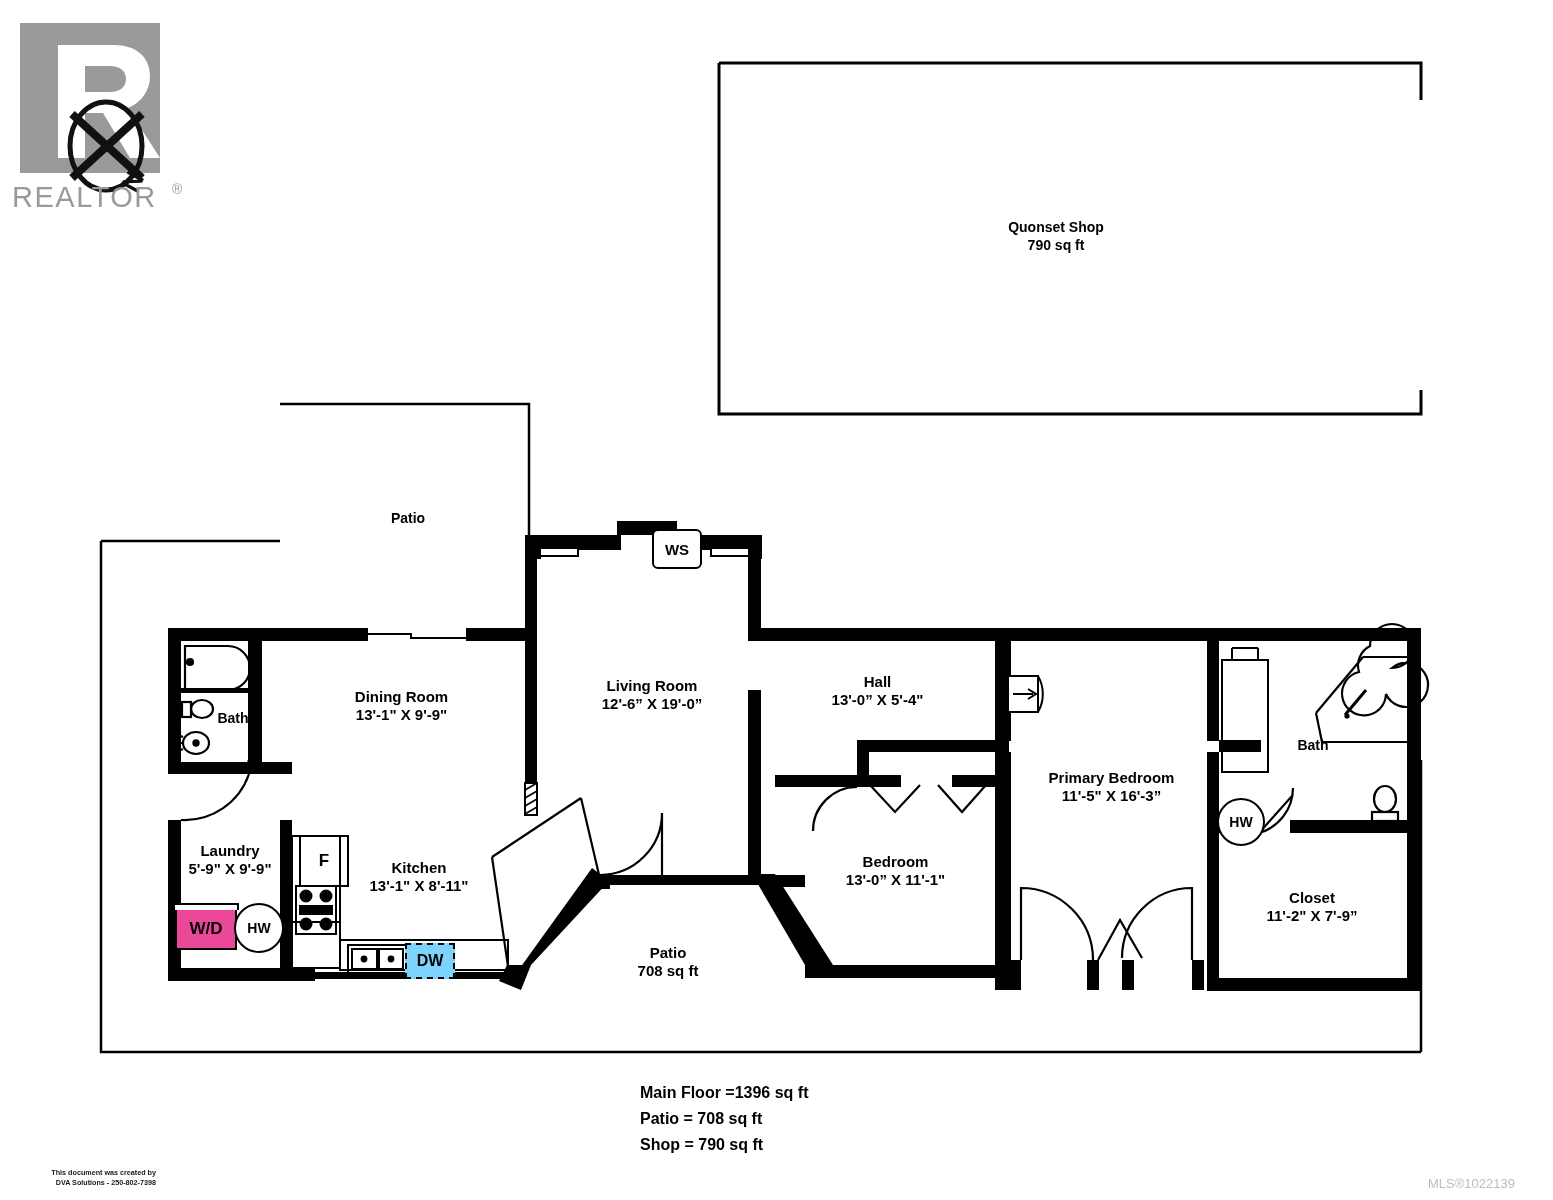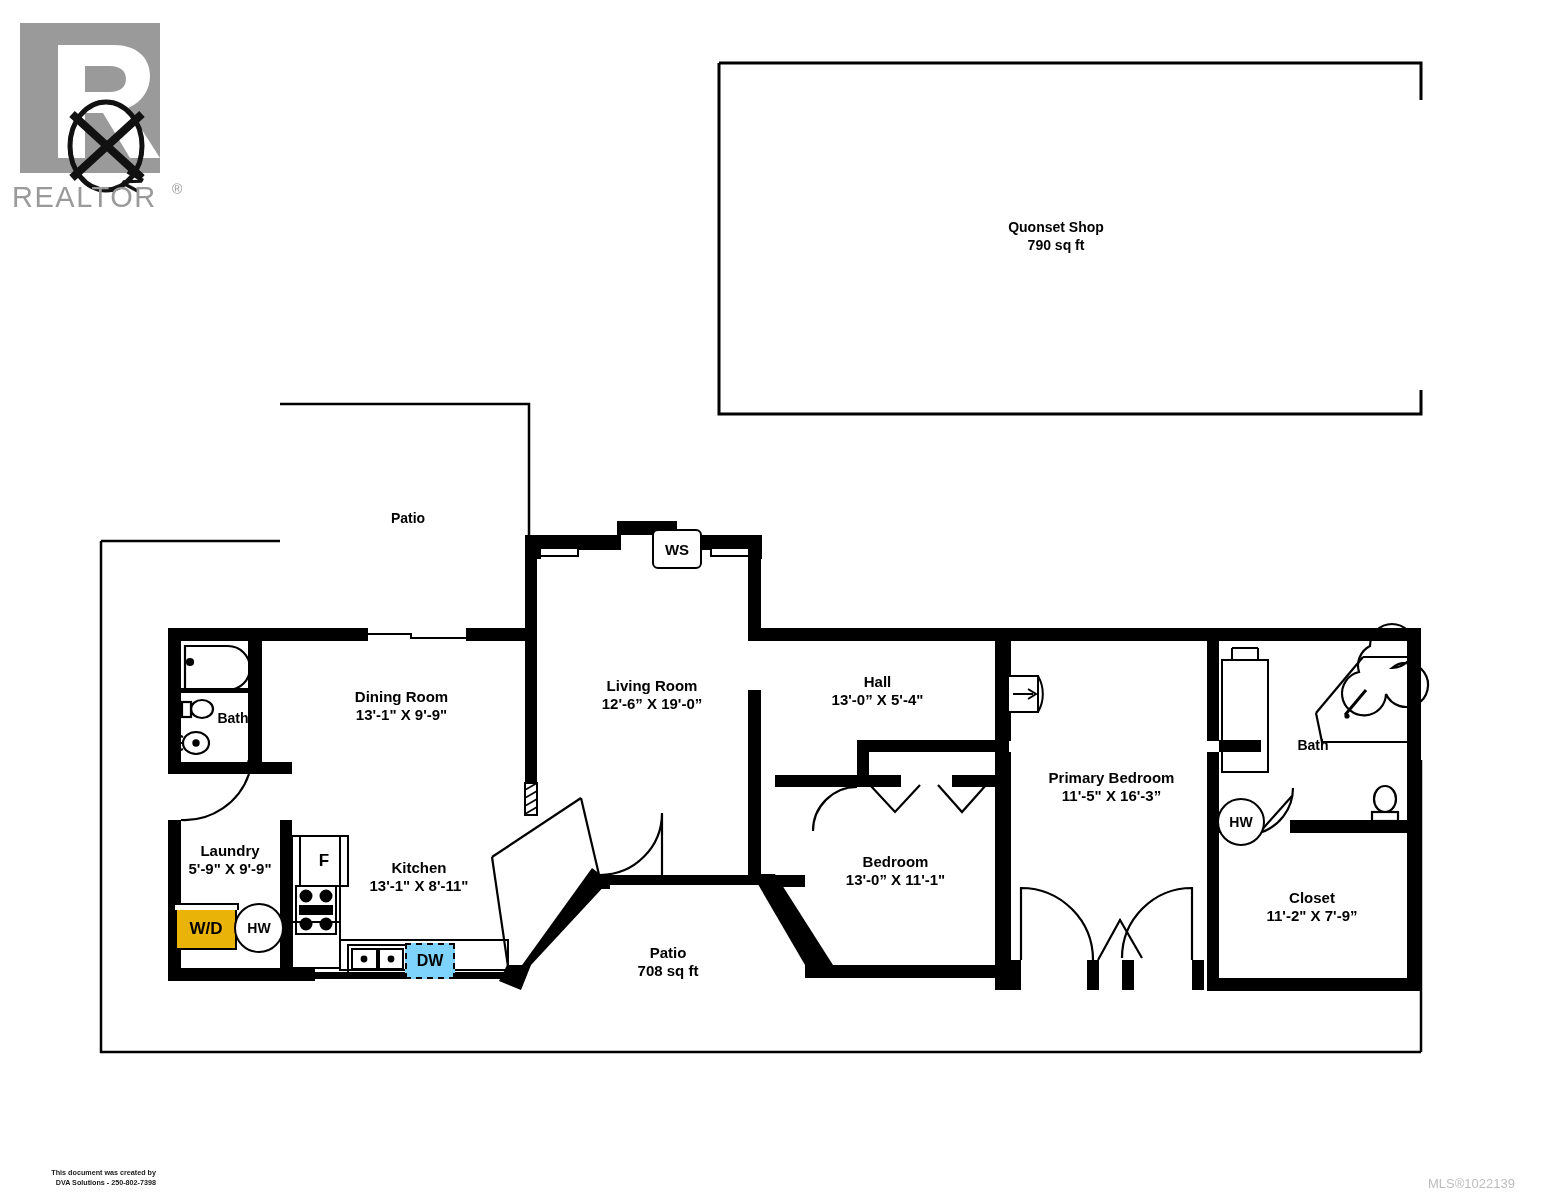--- a/index.html
+++ b/index.html
@@ -375,32 +375,37 @@
     <span>Closet</span>
     <span class="dims">11'-2" X 7'-9”</span>
   </div>
 
   <div class="tag" style="left:652px;top:529px;width:46px;height:36px;
               border:2px solid #000;border-radius:6px;background:#fff;font-size:15px;">WS</div>
 
   <div class="tag" style="left:300px;top:836px;width:48px;height:50px;font-size:17px;">F</div>
 
   <div class="tag" style="left:175px;top:908px;width:58px;height:38px;
-              border:2px solid #000;background:#eab308;font-size:17px;">W/D</div>
+              border:2px solid #000;background:#ec4899;font-size:17px;">W/D</div>
   <div style="position:absolute;left:173px;top:903px;width:62px;height:5px;border:2px solid #000;border-bottom:none;background:#fff;"></div>
 
   <div class="tag" style="left:234px;top:903px;width:46px;height:46px;
               border:2.5px solid #000;border-radius:50%;background:#fff;font-size:14px;">HW</div>
 
   <div class="tag" style="left:1217px;top:798px;width:44px;height:44px;
               border:2.5px solid #000;border-radius:50%;background:#fff;font-size:14px;">HW</div>
 
   <div class="tag" style="left:405px;top:943px;width:46px;height:32px;
               border:2px dashed #000;background:#7dd3fc;font-size:16px;">DW</div>
 
+  <div id="summary">
+    <div>Main Floor =1396 sq ft</div>
+    <div>Patio = 708 sq ft</div>
+    <div>Shop = 790 sq ft</div>
+  </div>
 
 
 
   <div id="mls">MLS®1022139</div>
 
   <div id="dva">
     <div>This document was created by</div>
     <div>DVA Solutions - 250-802-7398</div>
   </div>
 

